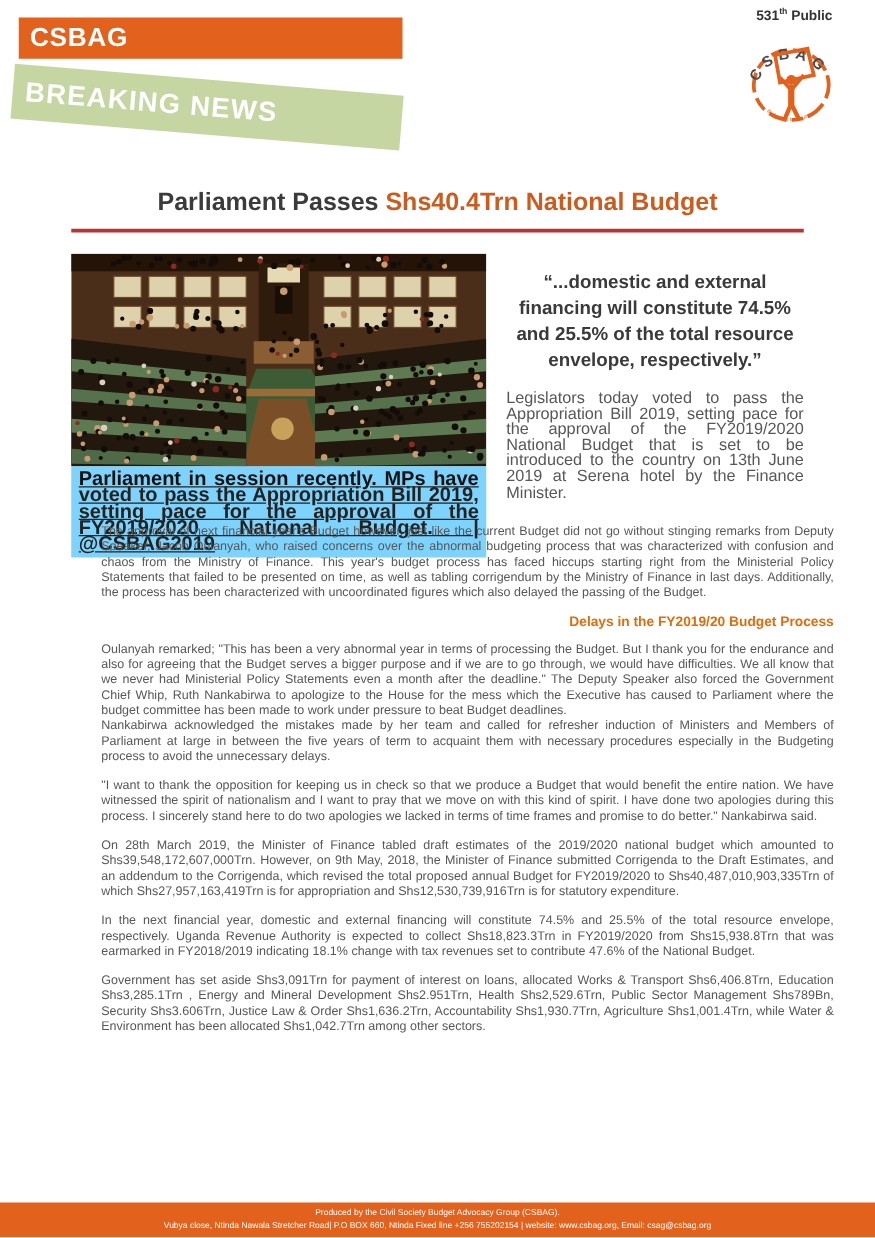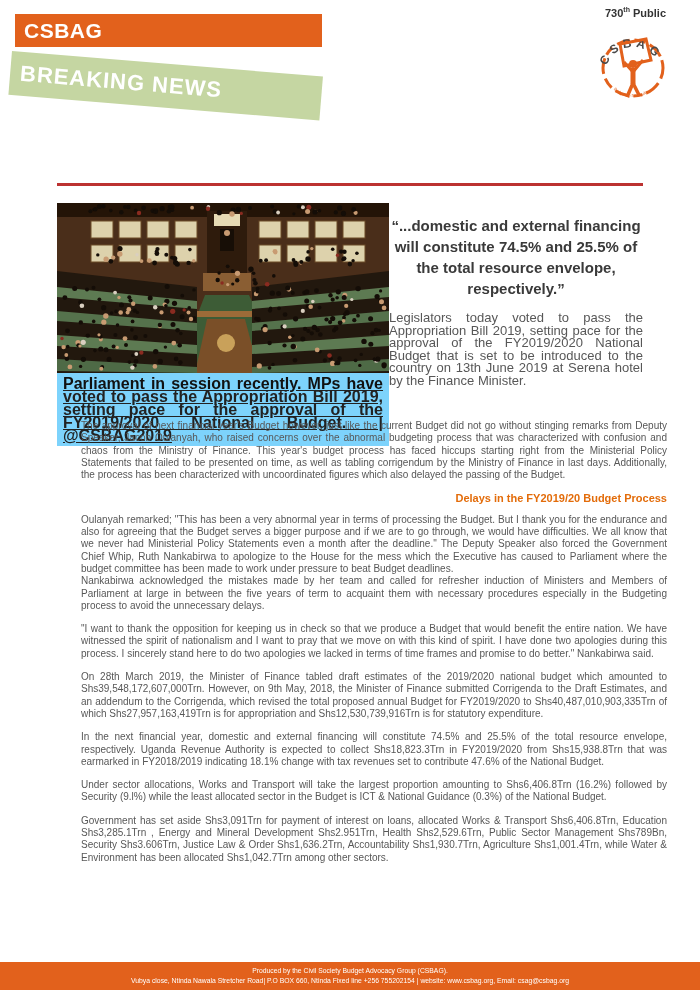--- a/index.html
+++ b/index.html
@@ -20,21 +20,21 @@
   .title{position:absolute;top:151px;left:0;width:700px;text-align:center;font-size:20px;font-weight:bold;color:#3B3B3B;}
   .title .hl{color:#CE5B1E;}
   .title-rule{position:absolute;top:183px;left:57px;width:586px;height:3px;background:#BC3231;}
 
   
   .columns{position:absolute;top:203px;left:57px;width:586px;display:flex;}
   .photo-wrap{width:332px;flex:0 0 332px;}
   .photo-wrap svg{display:block;}
   .caption{background:#7dd3fc;color:#222;font-size:16px;font-weight:bold;line-height:13px;padding:4px 6px;text-align:justify;text-decoration:underline;}
   .caption .lead-bold{color:#111;}
-  .right-col{flex:1;padding-left:0;}
+  .right-col{flex:1;padding-left:16px;}
   .quote{font-size:15px;line-height:21px;font-weight:bold;color:#3A3A3A;text-align:center;padding:12px 2px 0 2px;}
   .lead-par{font-size:13px;line-height:12.6px;color:#575757;text-align:justify;margin-top:13px;}
 
   
   .body{position:absolute;top:420px;left:57px;width:586px;color:#575757;font-size:10px;line-height:12.3px;text-align:justify;margin-left:24px;}
   .body p{margin:0 0 11px 0;}
   .body p.tight{margin-bottom:0;}
   .body h2{font-size:11px;color:#E36C0A;margin:2px 0 9px 0;text-align:right;}
 
   
@@ -45,21 +45,21 @@
 <body>
 
 <div class="page">
 
   <div class="brand-box">
     <span>CSBAG</span>
   </div>
   <div class="breaking-banner">
     <span>BREAKING NEWS</span>
   </div>
-  <div class="edition"><span>730</span><sup>th</sup><span> Public</span></div>
+  <div class="edition"><span>531</span><sup>th</sup><span> Public</span></div>
 
   <div class="logo">
     <svg width="78" height="86" viewBox="0 0 78 86">
       <ellipse cx="39" cy="42" rx="30" ry="28" fill="none" stroke="#E2611C" stroke-width="3" stroke-dasharray="11 5 16 4 9 6 13 5"></ellipse>
       <defs>
         <path id="arcTop" d="M 12,46 A 27,25 0 0 1 66,46" fill="none"></path>
         <path id="arcBot" d="M 17,60 A 25,21 0 0 0 61,60" fill="none"></path>
       </defs>
       <text font-size="12" font-weight="bold" fill="#4a4a4a" letter-spacing="4">
         <textPath href="#arcTop" startOffset="6">CSBAG</textPath>
@@ -70,20 +70,21 @@
         <path d="M39,42 L39,58" stroke-width="5"></path>
         <path d="M39,46 L30,36 M39,46 L49,34" stroke-width="3"></path>
         <path d="M39,57 L33,71 M39,57 L45,69" stroke-width="3.5"></path>
       </g>
       <text font-size="4.2" fill="#E2611C">
         <textPath href="#arcBot" startOffset="4">Budgeting for equity</textPath>
       </text>
     </svg>
   </div>
 
+  <div class="title"><span>Parliament Passes </span><span class="hl">Shs40.4Trn National Budget</span></div>
   <div class="title-rule"></div>
 
   <div class="columns">
     <div class="photo-wrap">
       <svg width="332" height="170" viewBox="0 0 332 170">
         <rect x="0" y="0" width="332" height="170" fill="#4a2e1a"></rect>
         <rect x="0" y="0" width="332" height="14" fill="#241407"></rect>
         <g>
           <g id="panels">
               <rect x="34" y="18" width="22" height="17" fill="#ddd2ac" stroke="#6b4a26"></rect>
@@ -446,21 +447,20 @@
   <div class="body">
     <p>The approval of next financial year's Budget however, just like the current Budget did not go without stinging remarks from Deputy Speaker, Jacob Oulanyah, who raised concerns over the abnormal budgeting process that was characterized with confusion and chaos from the Ministry of Finance. This year's budget process has faced hiccups starting right from the Ministerial Policy Statements that failed to be presented on time, as well as tabling corrigendum by the Ministry of Finance in last days. Additionally, the process has been characterized with uncoordinated figures which also delayed the passing of the Budget.</p>
 
     <h2>Delays in the FY2019/20 Budget Process</h2>
     <p class="tight">Oulanyah remarked; "This has been a very abnormal year in terms of processing the Budget. But I thank you for the endurance and also for agreeing that the Budget serves a bigger purpose and if we are to go through, we would have difficulties. We all know that we never had Ministerial Policy Statements even a month after the deadline." The Deputy Speaker also forced the Government Chief Whip, Ruth Nankabirwa to apologize to the House for the mess which the Executive has caused to Parliament where the budget committee has been made to work under pressure to beat Budget deadlines.</p>
     <p>Nankabirwa acknowledged the mistakes made by her team and called for refresher induction of Ministers and Members of Parliament at large in between the five years of term to acquaint them with necessary procedures especially in the Budgeting process to avoid the unnecessary delays.</p>
     <p>"I want to thank the opposition for keeping us in check so that we produce a Budget that would benefit the entire nation. We have witnessed the spirit of nationalism and I want to pray that we move on with this kind of spirit. I have done two apologies during this process. I sincerely stand here to do two apologies we lacked in terms of time frames and promise to do better." Nankabirwa said.</p>
     <p>On 28th March 2019, the Minister of Finance tabled draft estimates of the 2019/2020 national budget which amounted to Shs39,548,172,607,000Trn. However, on 9th May, 2018, the Minister of Finance submitted Corrigenda to the Draft Estimates, and an addendum to the Corrigenda, which revised the total proposed annual Budget for FY2019/2020 to Shs40,487,010,903,335Trn of which Shs27,957,163,419Trn is for appropriation and Shs12,530,739,916Trn is for statutory expenditure.</p>
 
     <p>In the next financial year, domestic and external financing will constitute 74.5% and 25.5% of the total resource envelope, respectively. Uganda Revenue Authority is expected to collect Shs18,823.3Trn in FY2019/2020 from Shs15,938.8Trn that was earmarked in FY2018/2019 indicating 18.1% change with tax revenues set to contribute 47.6% of the National Budget.</p>
-    <p>Under sector allocations, Works and Transport will take the largest proportion amounting to Shs6,406.8Trn (16.2%) followed by Security (9.l%) while the least allocated sector in the Budget is ICT &amp; National Guidance (0.3%) of the National Budget.</p>
     <p>Government has set aside Shs3,091Trn for payment of interest on loans, allocated Works &amp; Transport Shs6,406.8Trn, Education Shs3,285.1Trn , Energy and Mineral Development Shs2.951Trn, Health Shs2,529.6Trn, Public Sector Management Shs789Bn, Security Shs3.606Trn, Justice Law &amp; Order Shs1,636.2Trn, Accountability Shs1,930.7Trn, Agriculture Shs1,001.4Trn, while Water &amp; Environment has been allocated Shs1,042.7Trn among other sectors.</p>
   </div>
 
   <div class="footer">
     <div>Produced by the Civil Society Budget Advocacy Group (CSBAG).</div>
     <div>Vubya close, Ntinda Nawala Stretcher Road| P.O BOX 660, Ntinda Fixed line +256 755202154 | website: www.csbag.org, Email: csag@csbag.org</div>
   </div>
 
 </div>
 

